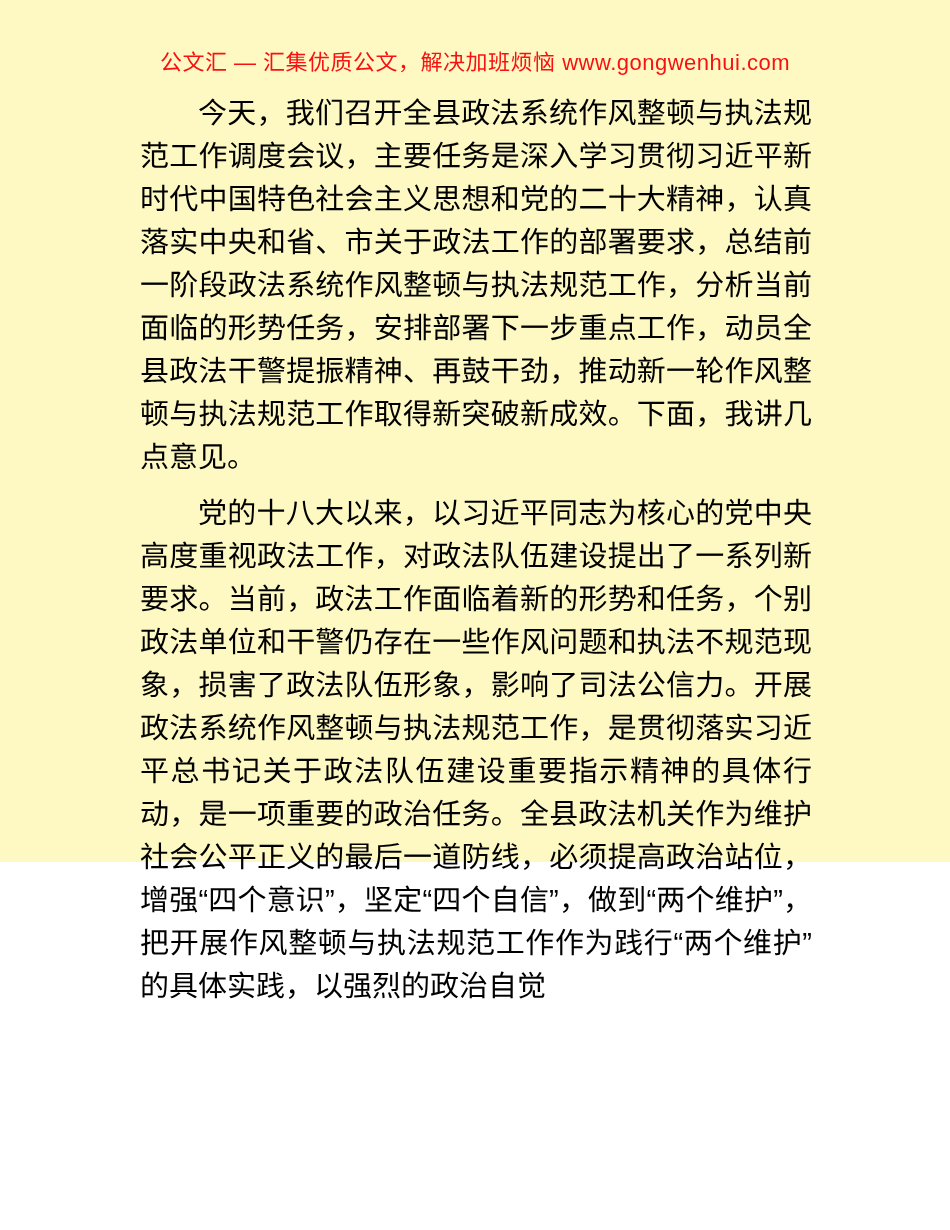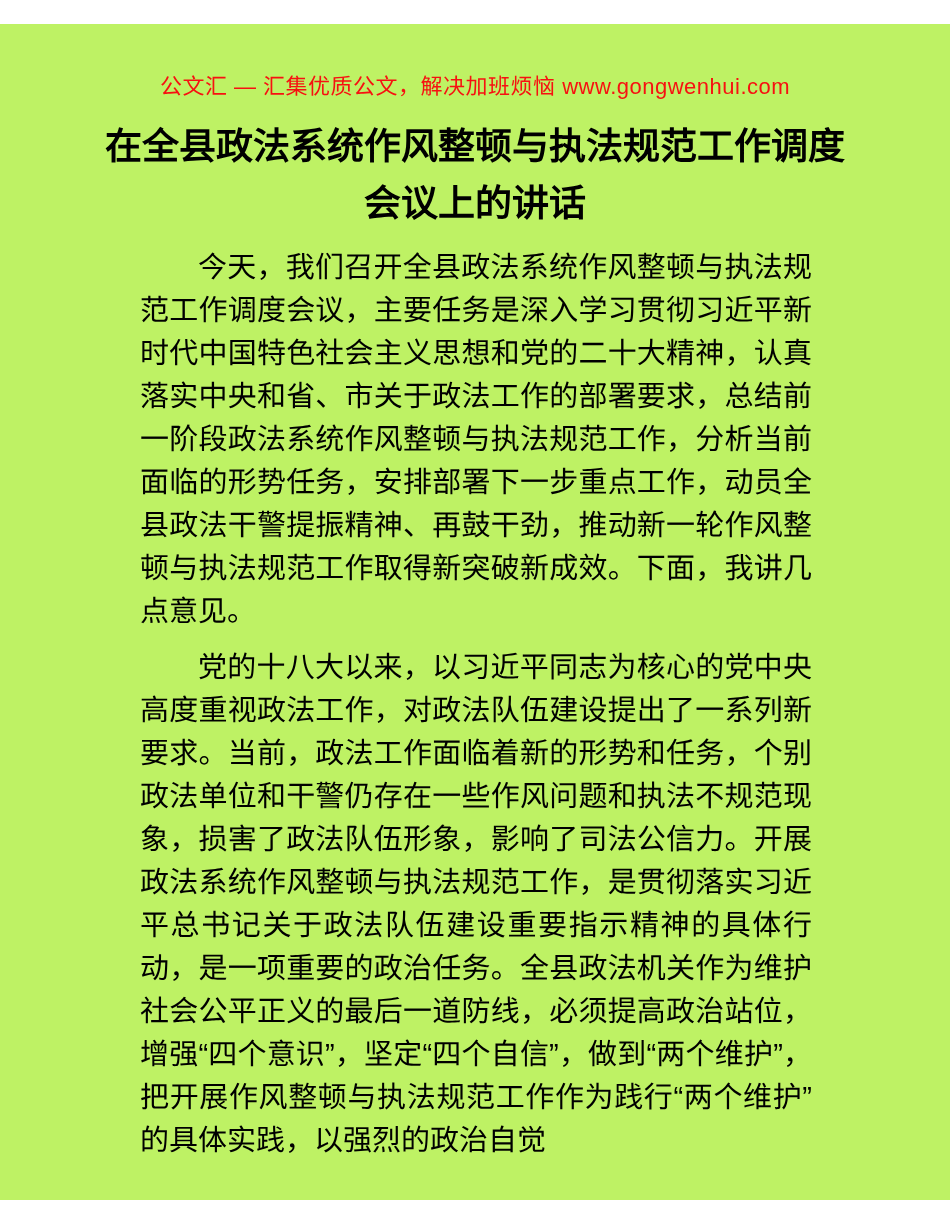--- a/index.html
+++ b/index.html
@@ -5,26 +5,25 @@
   html, body {
     margin: 0;
     padding: 0;
     width: 950px;
     height: 1230px;
     overflow: hidden;
     background: #ffffff;
   }
   .page {
     width: 950px;
-    height: 1176px;
-    background: #bef264;
+    height: 862px;
+    background: #fef9c3;
     font-family: "Liberation Sans", "DejaVu Sans", sans-serif;
     color: #000000;
     box-sizing: border-box;
-    margin-top: 24px;
   }
   .watermark {
     padding-top: 48px;
     text-align: center;
     font-size: 22px;
     line-height: 30px;
     color: #f71111;
     letter-spacing: 0.5px;
   }
   .doc-title {
@@ -50,21 +49,20 @@
     font-weight: 400; 
   }
 </style>
 </head>
 <body>
 
 <div class="page">
 
   <div class="watermark">公文汇 — 汇集优质公文，解决加班烦恼 www.gongwenhui.com</div>
 
-  <h1 class="doc-title">在全县政法系统作风整顿与执法规范工作调度会议上的讲话</h1>
 
   <div class="content">
 
     <p>今天，我们召开全县政法系统作风整顿与执法规范工作调度会议，主要任务是深入学习贯彻习近平新时代中国特色社会主义思想和党的二十大精神，认真落实中央和省、市关于政法工作的部署要求，总结前一阶段政法系统作风整顿与执法规范工作，分析当前面临的形势任务，安排部署下一步重点工作，动员全县政法干警提振精神、再鼓干劲，推动新一轮作风整顿与执法规范工作取得新突破新成效。下面，我讲几点意见。</p>
 
 
     <p>党的十八大以来，以习近平同志为核心的党中央高度重视政法工作，对政法队伍建设提出了一系列新要求。当前，政法工作面临着新的形势和任务，个别政法单位和干警仍存在一些作风问题和执法不规范现象，损害了政法队伍形象，影响了司法公信力。开展政法系统作风整顿与执法规范工作，是贯彻落实习近平总书记关于政法队伍建设重要指示精神的具体行动，是一项重要的政治任务。全县政法机关作为维护社会公平正义的最后一道防线，必须提高政治站位，增强“四个意识”，坚定“四个自信”，做到“两个维护”，把开展作风整顿与执法规范工作作为践行“两个维护”的具体实践，以强烈的政治自觉</p>
   </div>
 
 </div>

